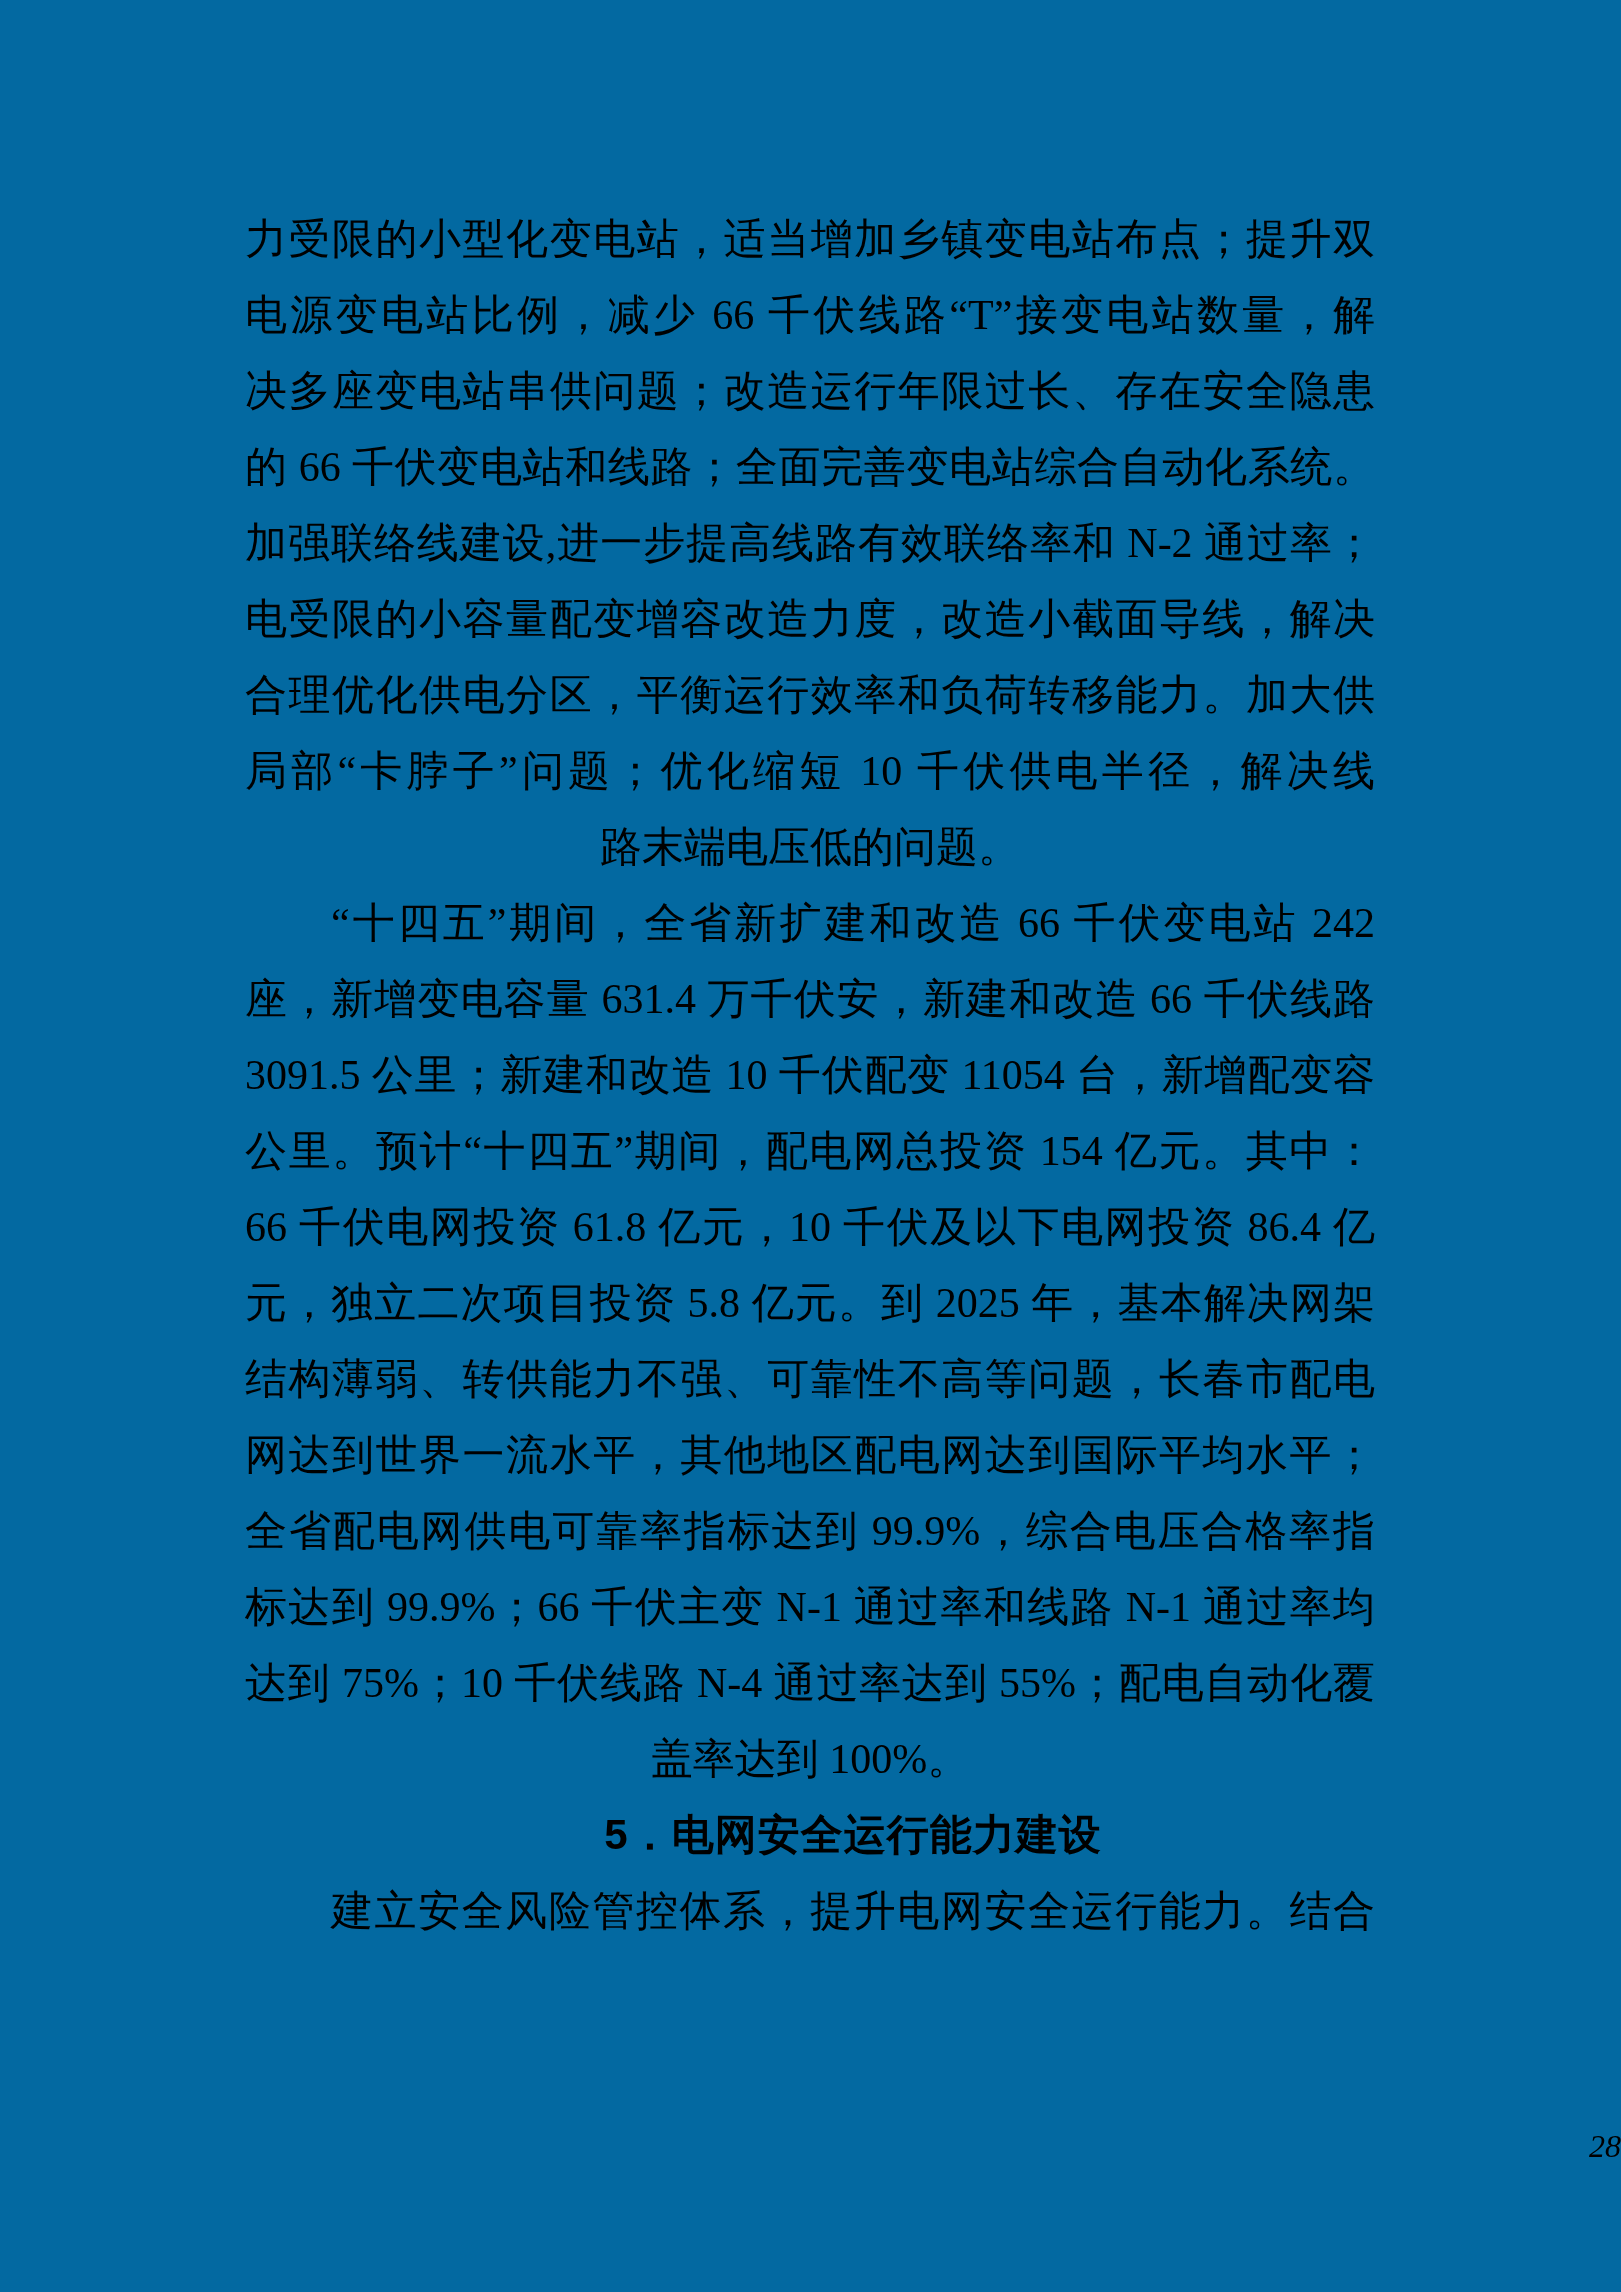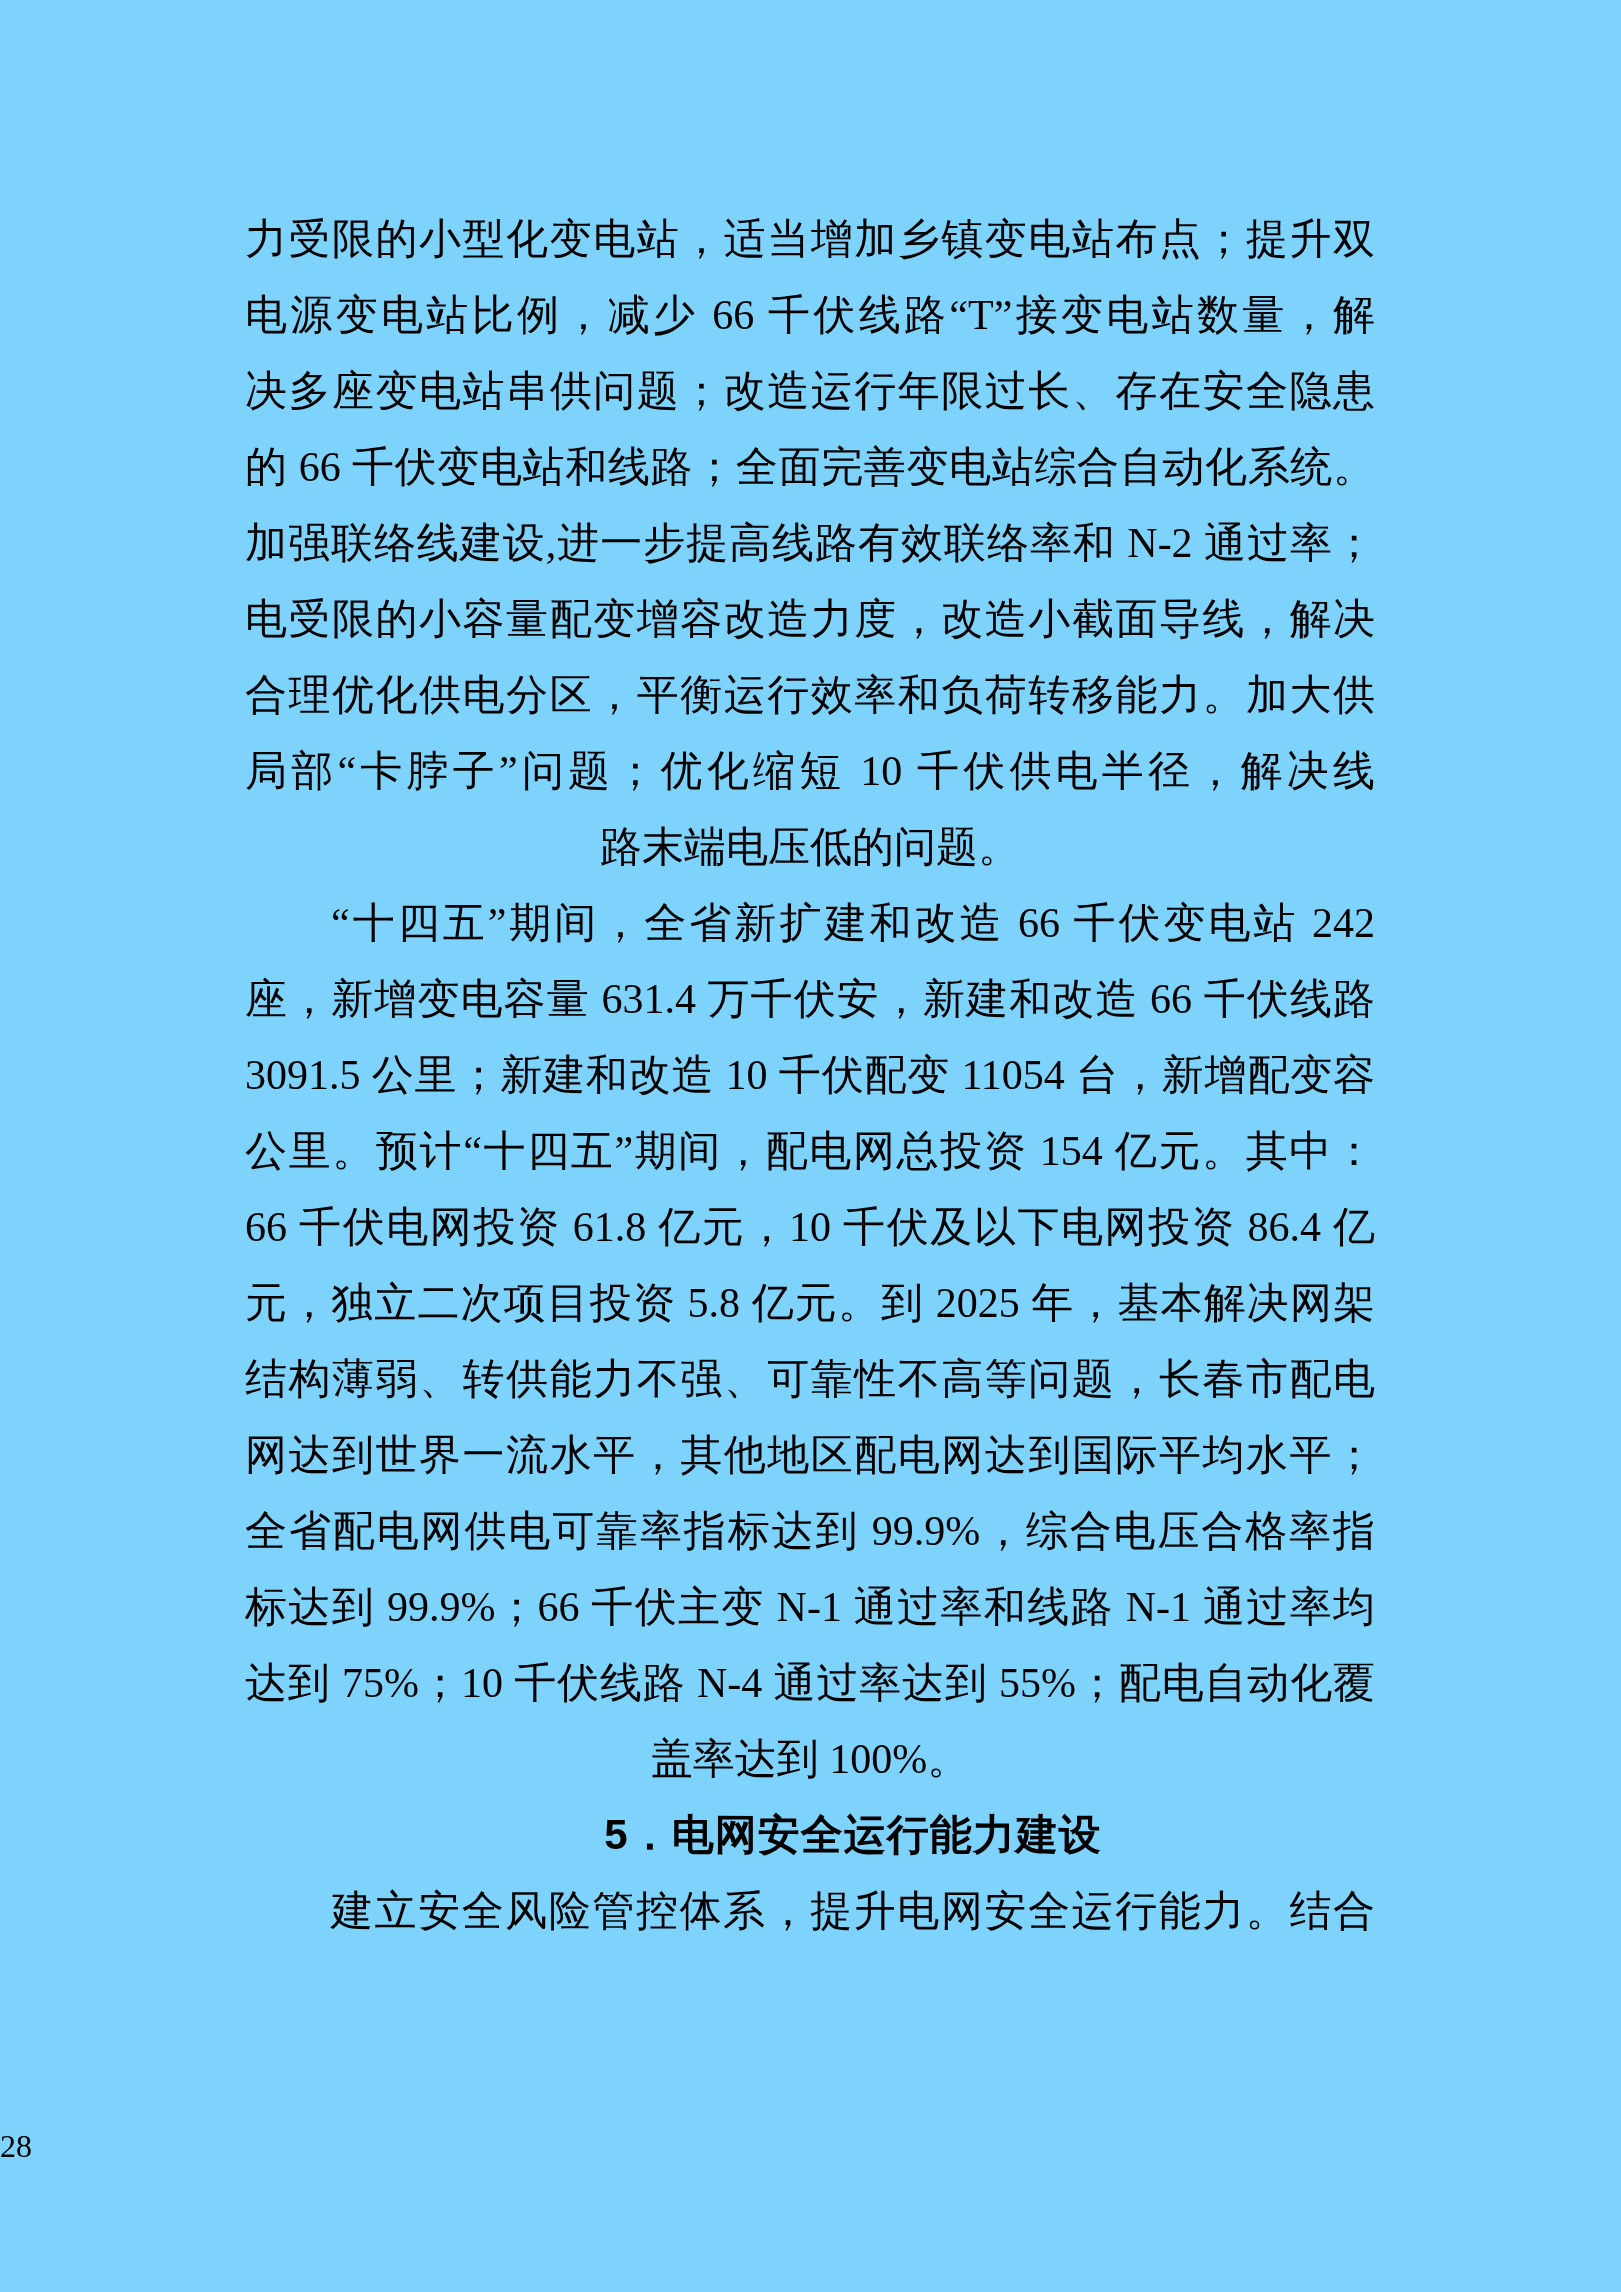--- a/index.html
+++ b/index.html
@@ -4,21 +4,21 @@
 <style>
   html, body {
     margin: 0;
     padding: 0;
     background: #ffffff;
   }
   .page {
     position: relative;
     width: 1621px;
     height: 2293px;
-    background: #7dd3fc;
+    background: #0369a1;
     color: #000000;
     font-family: "Liberation Serif", "DejaVu Serif", serif;
     overflow: hidden;
   }
   .body-text {
     position: absolute;
     left: 245px;
     top: 201px;
     width: 1130px;
   }
@@ -42,25 +42,26 @@
   .hd {
     font-family: "Liberation Sans", "DejaVu Sans", sans-serif;
     font-weight: 700;
     letter-spacing: 1px;
   }
   .page-number {
     position: absolute;
     left: 0;
     top: 2127px;
     width: 1621px;
-    text-align: left;
+    text-align: right;
     font-size: 32px;
     line-height: 39px;
     font-family: "Liberation Serif", "DejaVu Serif", serif;
     color: #000000;
+    font-style: italic;
   }
 </style>
 </head>
 <body>
 
 <div class="page">
   <div class="body-text">
     <div class="ln j">力受限的小型化变电站，适当增加乡镇变电站布点；提升双</div>
     <div class="ln j">电源变电站比例，减少 66 千伏线路“T”接变电站数量，解</div>
     <div class="ln j">决多座变电站串供问题；改造运行年限过长、存在安全隐患</div>

